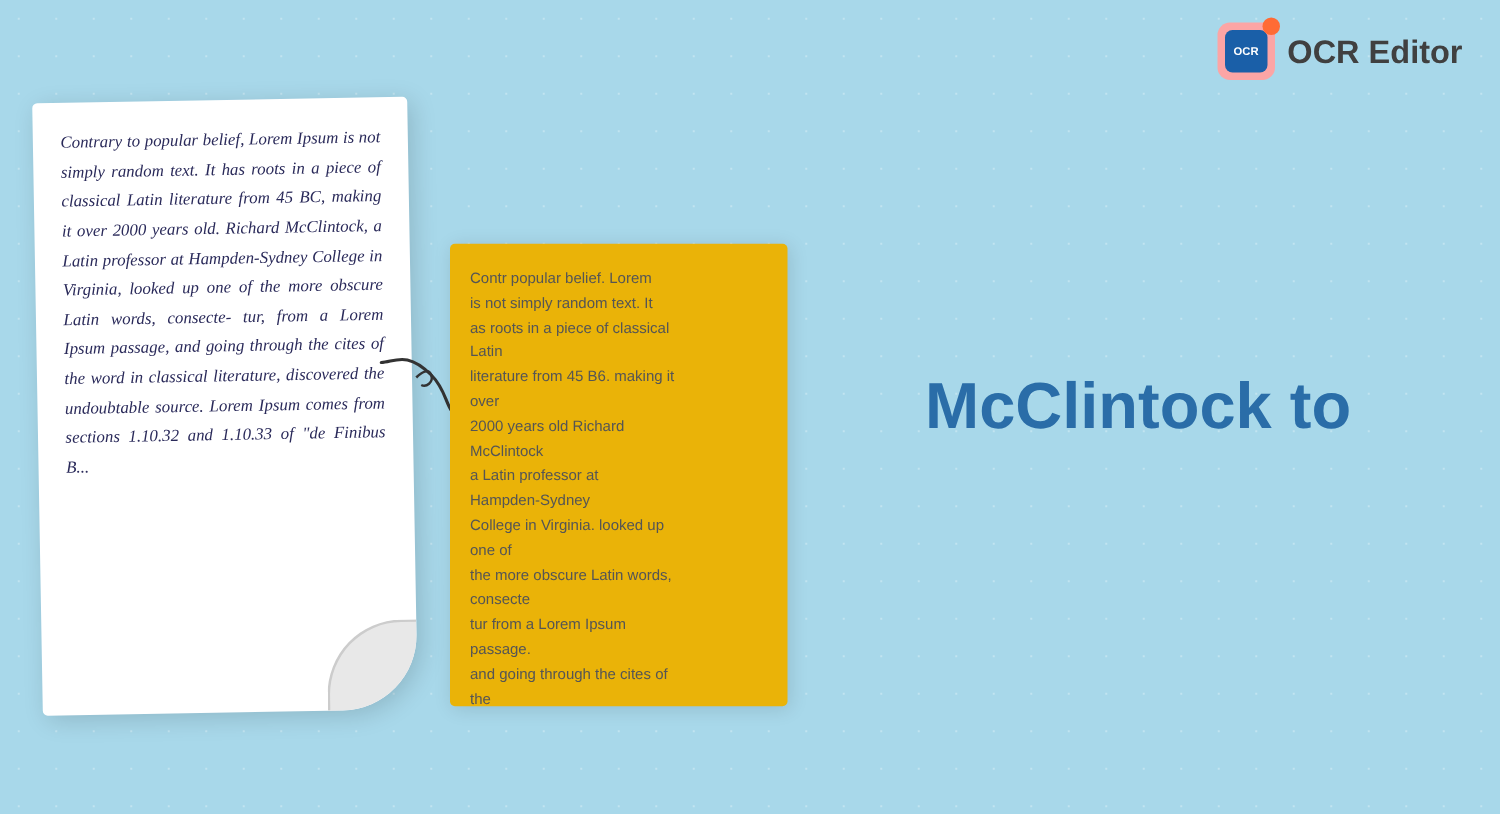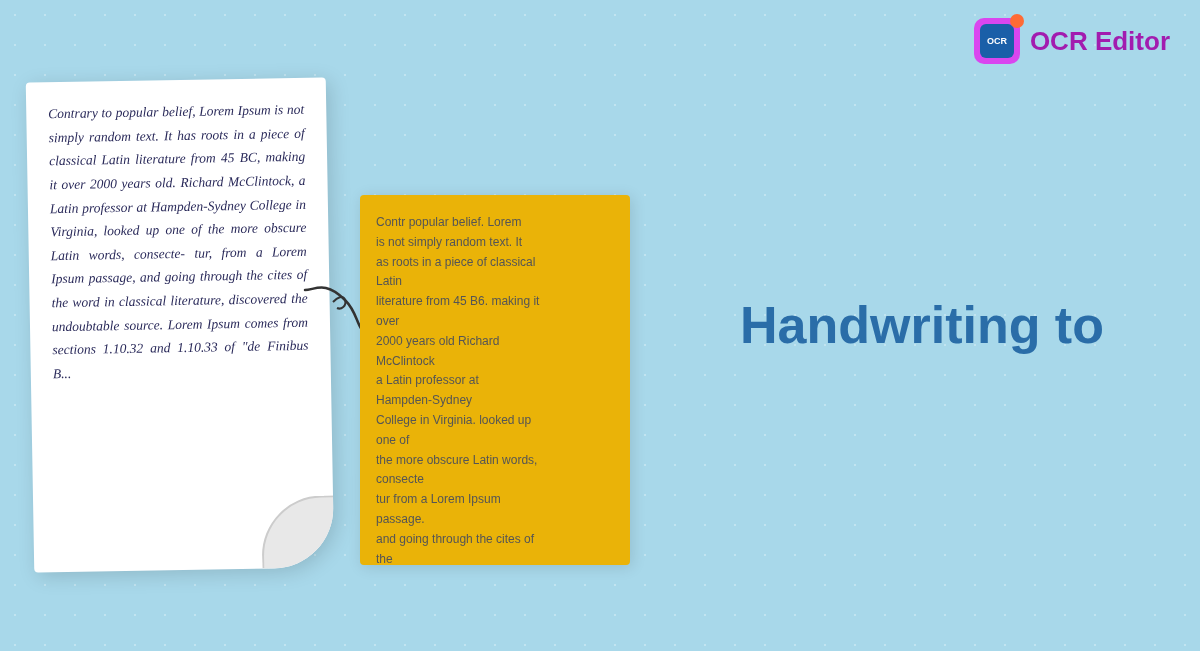--- a/index.html
+++ b/index.html
@@ -21,21 +21,21 @@
       top: 18px;
       right: 30px;
       display: flex;
       align-items: center;
       gap: 10px;
     }
 
     .ocr-icon {
       width: 46px;
       height: 46px;
-      background: #d946ef;
+      background: #fca5a5;
       border-radius: 10px;
       display: flex;
       align-items: center;
       justify-content: center;
       position: relative;
     }
 
     .ocr-icon-inner {
       width: 34px;
       height: 34px;
@@ -60,21 +60,21 @@
       right: -4px;
       width: 14px;
       height: 14px;
       background: #ff6b35;
       border-radius: 50%;
     }
 
     .ocr-title {
       font-size: 26px;
       font-weight: bold;
-      color: #a21caf;
+      color: #404040;
     }
 
     
     .handwritten-doc {
       position: absolute;
       left: 30px;
       top: 80px;
       width: 300px;
       height: 490px;
       background: white;
@@ -201,15 +201,15 @@
 word in dassical Sterature,
 discovered
 the undoubtable source.
 Lorem Ipsunt
 comes from sections 1.10.32
 and 1.10.39</pre>
 </div>
 
 <div class="headline">
   <div class="headline-text">
-    <span>Handwriting to</span><br>
+    <span>McClintock to</span><br>
   </div>
 </div>
 
 </body></html>

